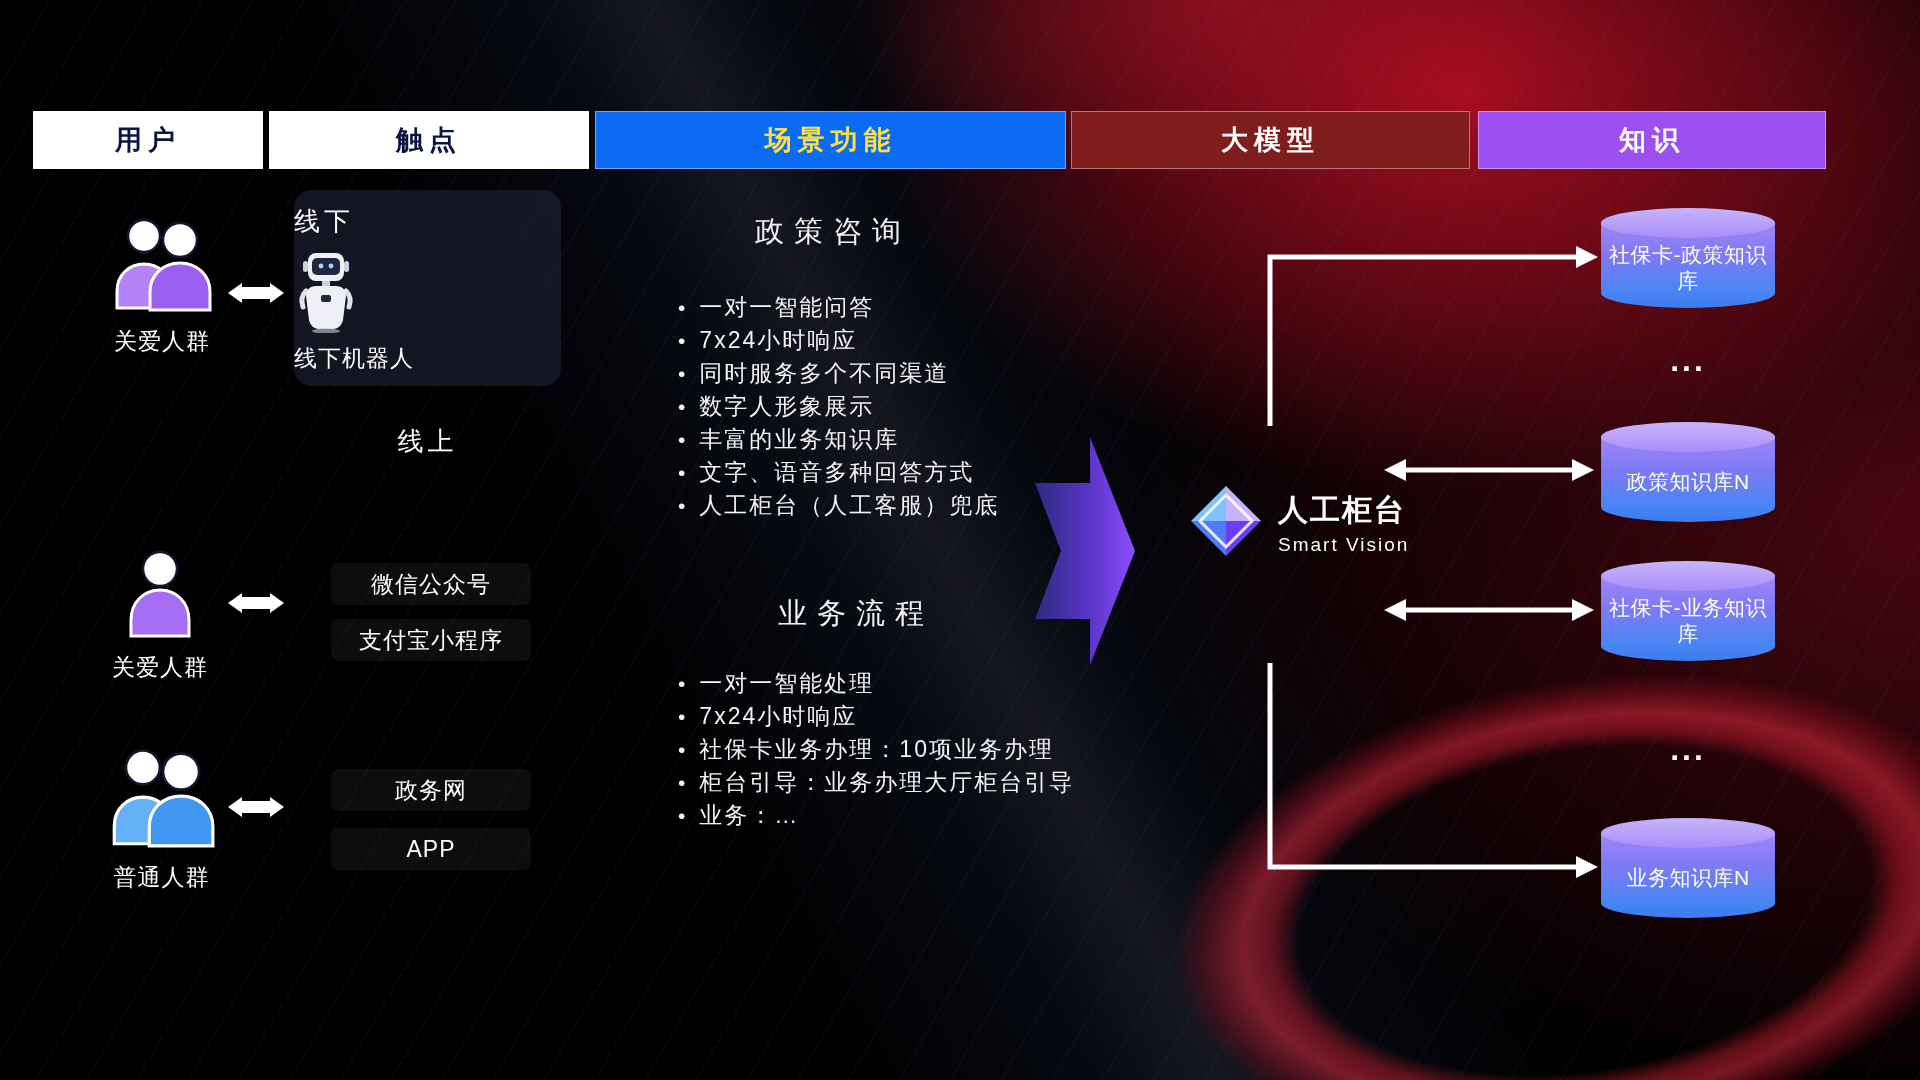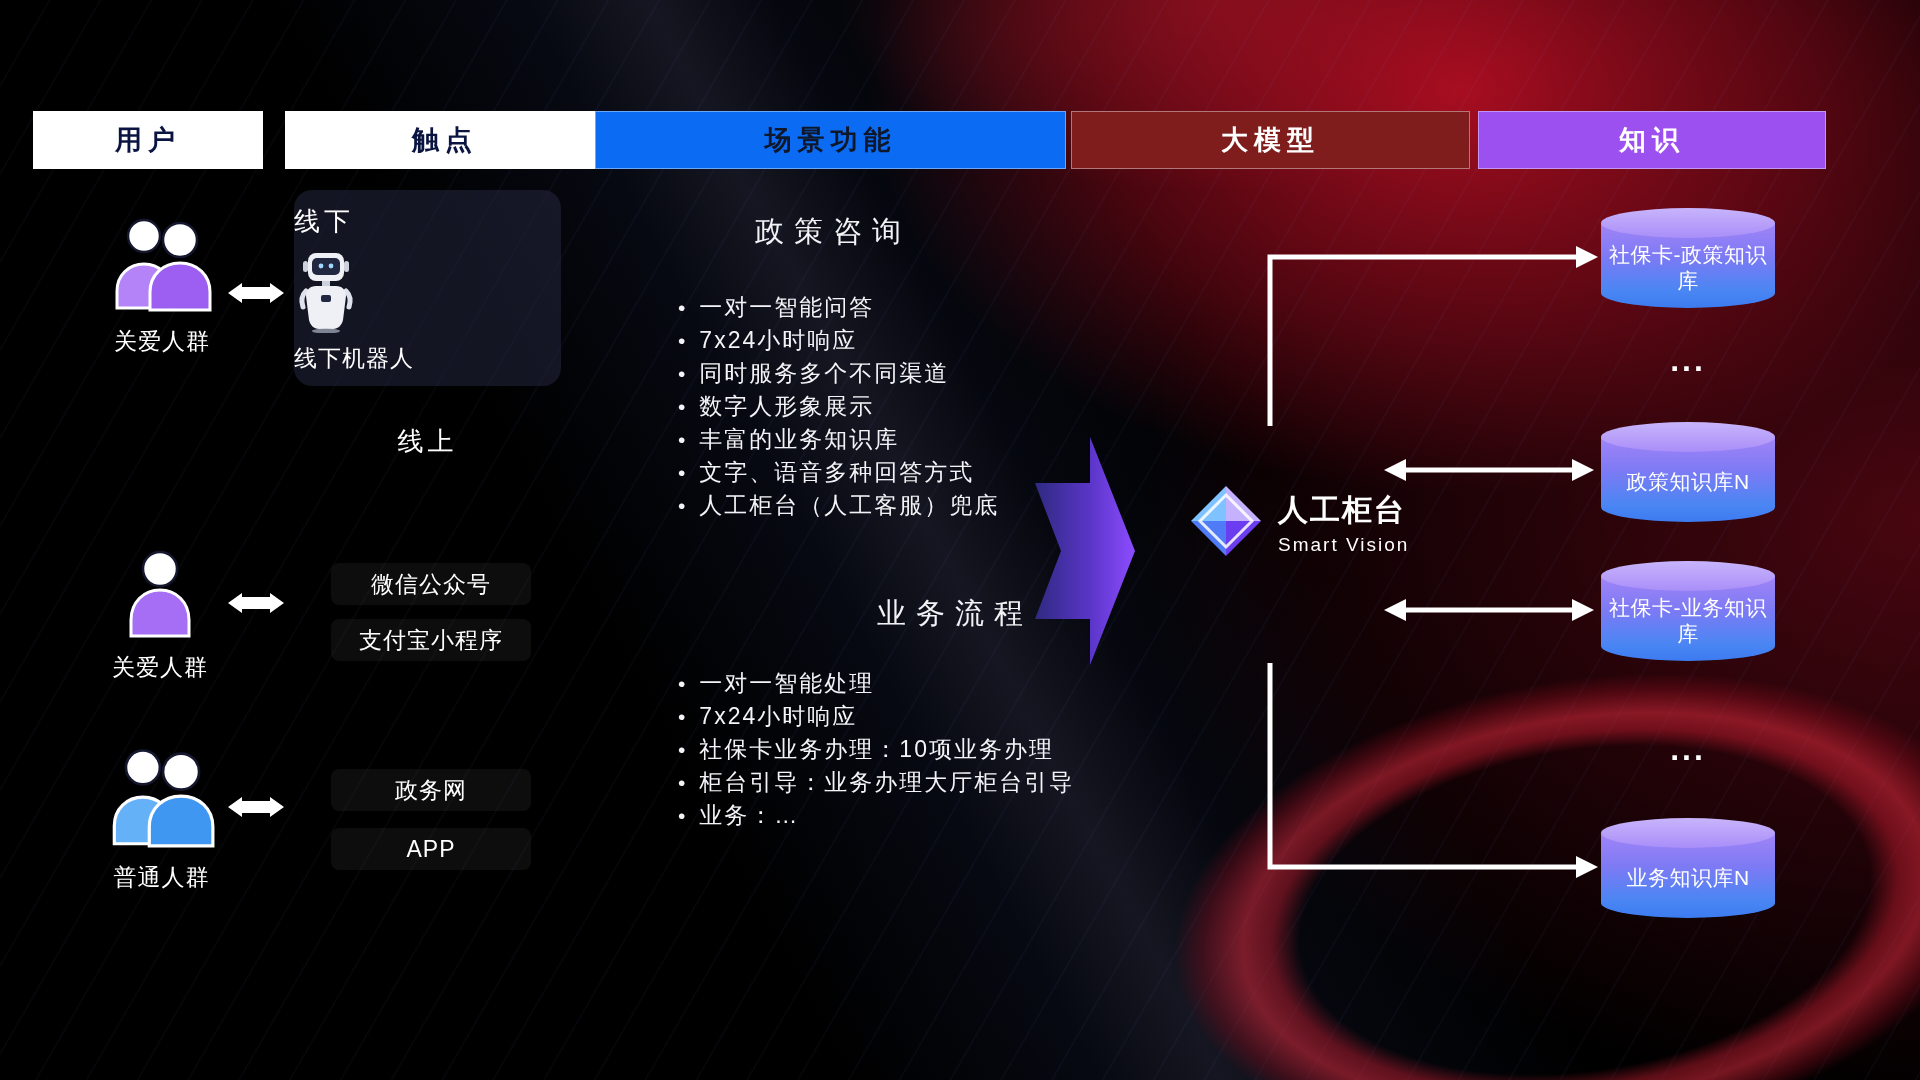--- a/index.html
+++ b/index.html
@@ -15,21 +15,21 @@
     linear-gradient(62deg, rgba(0,0,0,0) 34%, rgba(100,130,255,0.07) 44%, rgba(160,170,255,0.13) 49%, rgba(100,130,255,0.06) 54%, rgba(0,0,0,0) 64%);}
   .bg-streaks{position:absolute;inset:0;opacity:.55;background:
     repeating-linear-gradient(120deg, rgba(0,0,0,0) 0px, rgba(0,0,0,0) 42px, rgba(110,150,255,0.07) 42px, rgba(110,150,255,0.07) 44px);}
   .bg-swoosh{position:absolute;width:1150px;height:640px;right:-240px;bottom:-150px;transform:rotate(-9deg);background:
     radial-gradient(ellipse 50% 50% at 50% 50%, rgba(0,0,0,0) 50%, rgba(205,30,50,0.45) 55%, rgba(235,45,65,0.50) 60%, rgba(150,15,32,0.35) 67%, rgba(0,0,0,0) 72%);}
 
   
   .col-header{position:absolute;top:111px;height:58px;display:flex;align-items:center;justify-content:center;
     font-size:27px;font-weight:bold;letter-spacing:6px;box-sizing:border-box;border:1px solid rgba(255,255,255,0.40);}
   .ch-1{left:33px;width:230px;}
-  .ch-2{left:269px;width:320px;margin-left:16px;}
+  .ch-2{left:269px;width:320px;}
   .ch-3{left:595px;width:471px;}
   .ch-4{left:1071px;width:399px;}
   .ch-5{left:1478px;width:348px;}
 
   
   .user{position:absolute;display:flex;flex-direction:column;align-items:center;gap:10px;}
   .u1{left:92px;top:212px;width:140px;}
   .u2{left:100px;top:546px;width:120px;}
   .u3{left:84px;top:742px;width:155px;align-items:center;}
   .user-label{font-size:23px;color:#fff;letter-spacing:1px;}
@@ -45,21 +45,21 @@
   .offline-title{font-size:26px;letter-spacing:4px;}
   .offline-caption{font-size:23px;letter-spacing:1px;}
   .online-label{position:absolute;left:294px;top:424px;width:267px;text-align:center;font-size:26px;letter-spacing:4px;}
   .tp-item{position:absolute;left:331px;width:200px;height:42px;line-height:42px;text-align:center;font-size:23px;
     background:rgba(255,255,255,0.05);border-radius:8px;letter-spacing:1px;}
   .tp-wechat{top:563px;} .tp-alipay{top:619px;} .tp-gov{top:769px;} .tp-app{top:828px;}
 
   
   .sc-title{position:absolute;width:400px;text-align:center;font-size:29px;letter-spacing:10px;color:#f2f2f7;}
   .sc-t1{left:633px;top:212px;}
-  .sc-t2{left:633px;top:594px;text-align:right;}
+  .sc-t2{left:656px;top:594px;}
   .sc-list{position:absolute;left:678px;font-size:23px;letter-spacing:2px;color:#f4f4f8;}
   .sc-l1{top:291px;} .sc-l2{top:667px;}
   .sc-list .li{display:flex;align-items:center;height:33px;white-space:nowrap;}
   .sc-list .dot{margin-right:12px;font-size:21px;}
 
   
   .big-arrow{position:absolute;left:1035px;top:431px;}
 
   
   .brand{position:absolute;left:1188px;top:483px;display:flex;align-items:center;gap:14px;}
@@ -87,21 +87,21 @@
 
 <div class="stage">
 
   <div class="bg-red"></div>
   <div class="bg-streaks"></div>
   <div class="bg-beam"></div>
   <div class="bg-swoosh"></div>
 
   <div class="col-header ch-1" style="background-color: rgb(255, 255, 255); color: rgb(10, 20, 64);">用户</div>
   <div class="col-header ch-2" style="background-color: rgb(255, 255, 255); color: rgb(10, 20, 64);">触点</div>
-  <div class="col-header ch-3" style="background-color: rgb(11, 108, 243); color: #0f172a;">场景功能</div>
+  <div class="col-header ch-3" style="background-color: rgb(11, 108, 243); color: #fde047;">场景功能</div>
   <div class="col-header ch-4" style="background-color: #7f1d1d; color: rgb(255, 255, 255);">大模型</div>
   <div class="col-header ch-5" style="background-color: rgb(156, 80, 240); color: rgb(255, 255, 255);">知识</div>
 
   <div class="user u1">
     <span>
       <svg width="128" height="100" viewBox="0 0 120 100">
         <path d="M15 96 v-17 c0 -16 12 -27 27 -27 s27 11 27 27 v17 Z" fill="#b583f8" stroke="#fff" stroke-width="3"></path>
         <circle cx="42" cy="24" r="16" fill="#fff" stroke="#15172e" stroke-width="2.5"></circle>
         <path d="M48 98 v-18 c0 -17 13 -29 30 -29 s30 12 30 29 v18 Z" fill="#9d5ff2" stroke="#fff" stroke-width="3"></path>
         <circle cx="78" cy="28" r="17" fill="#fff" stroke="#15172e" stroke-width="2.5"></circle>

